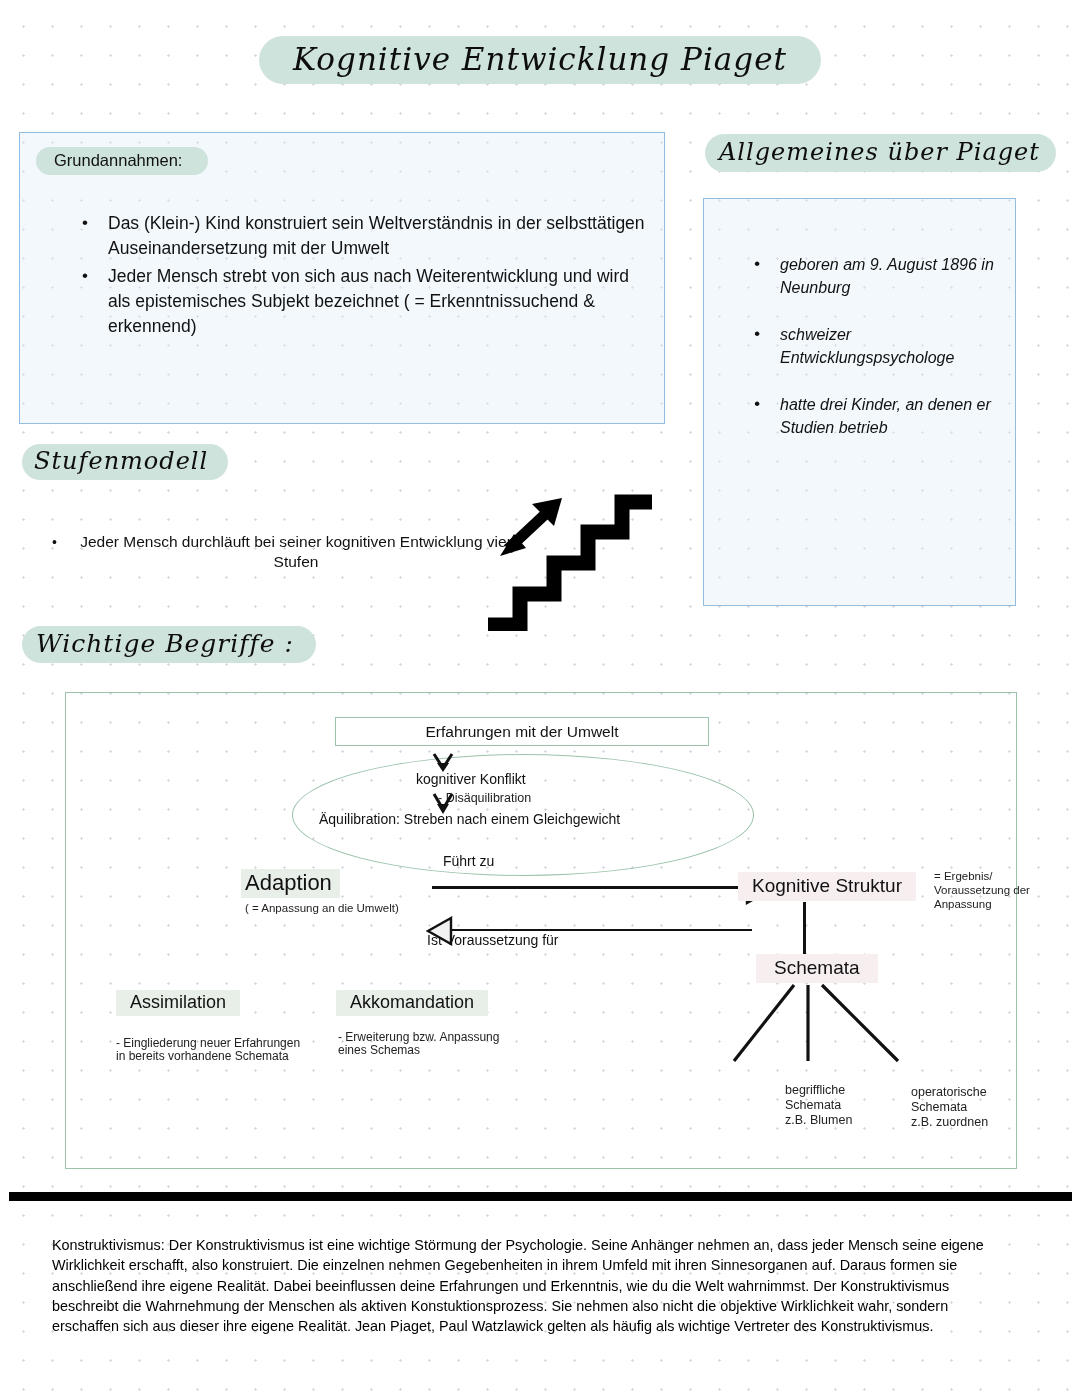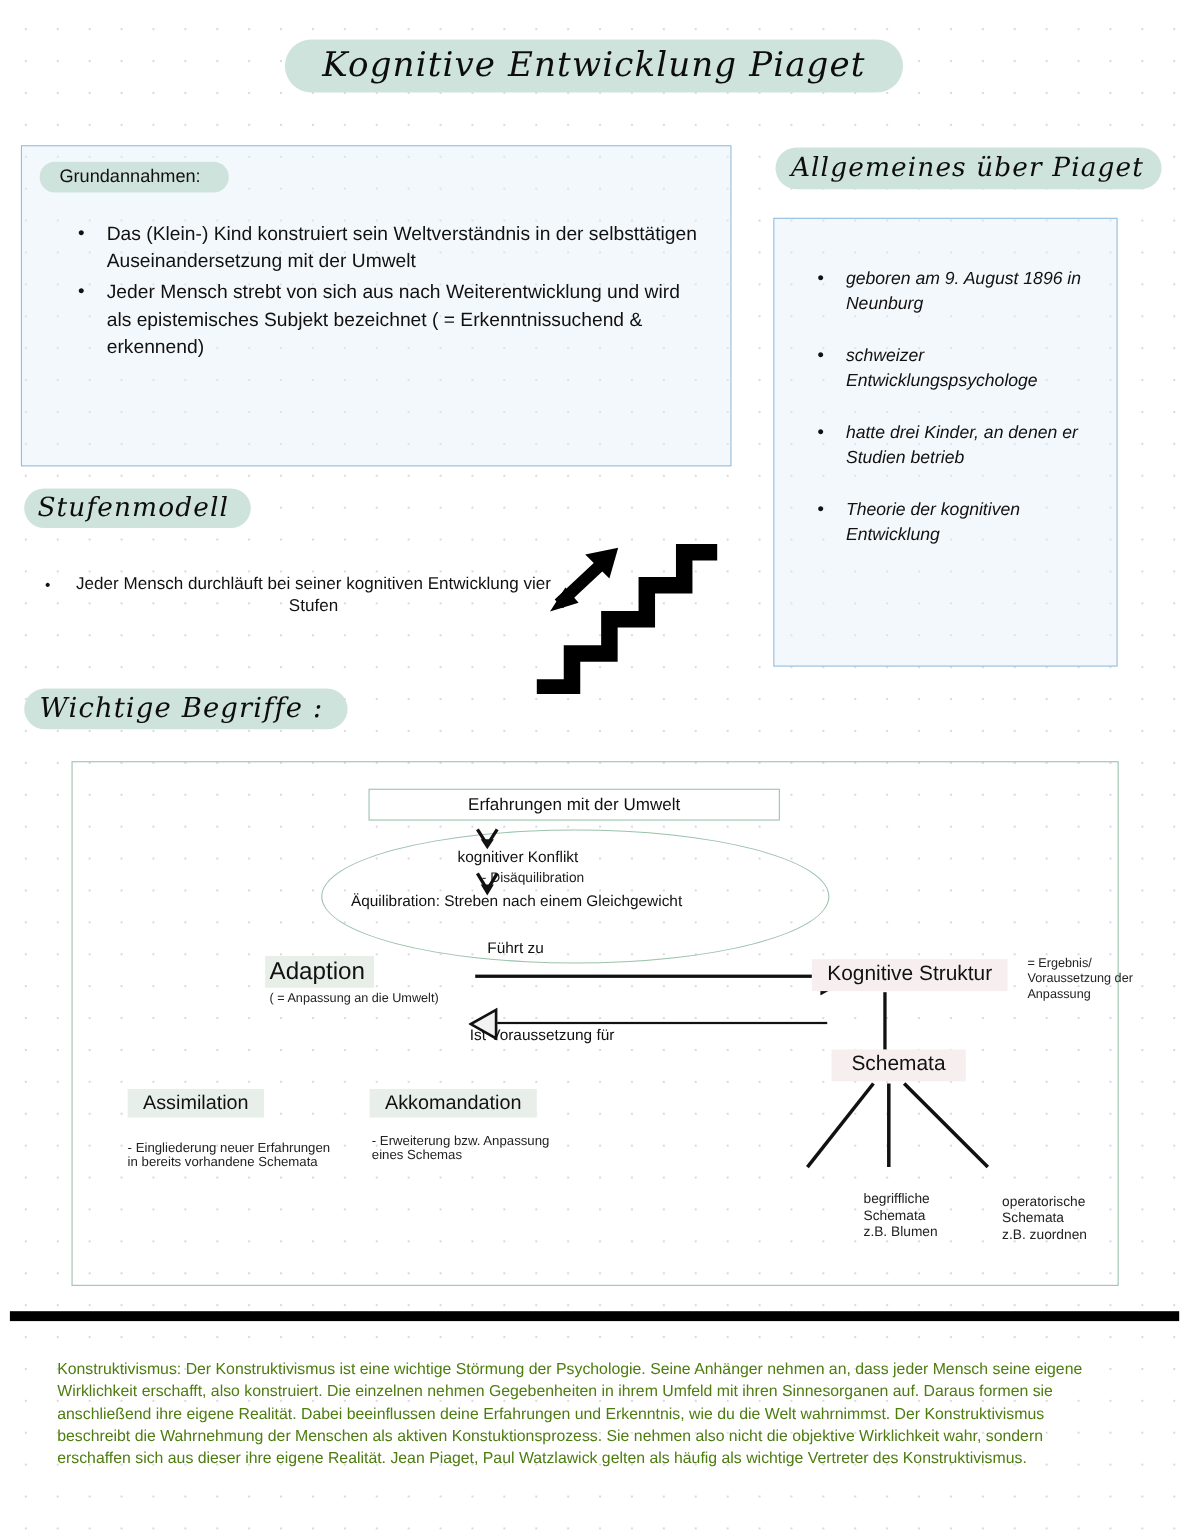--- a/index.html
+++ b/index.html
@@ -38,21 +38,21 @@
     border:1.4px solid #93bde0;
     background:rgba(228,240,248,.45);
   }
   #grundannahmen-box{left:19px;top:132px;width:644px;height:290px;}
   #piaget-box{left:703px;top:198px;width:311px;height:406px;}
   .pill-head{
     background:#cfe3dd;border-radius:999px;display:inline-block;
     padding:4px 26px 5px 18px;font-size:16.5px;color:#111;
   }
   #grundannahmen-head{left:16px;top:14px;}
-  ul.bul{list-style:none;margin:5px;padding:0;}
+  ul.bul{list-style:none;margin:16px;padding:0;}
   ul.bul>li{
     position:relative;padding-left:41px;margin-bottom:3px;
     font-size:17.5px;line-height:25px;color:#111;
   }
   ul.bul>li:before{
     content:"•";position:absolute;left:15px;top:-1px;font-size:17px;
   }
   #grundannahmen-list{position:absolute;left:31px;top:62px;width:586px;}
   #piaget-list{position:absolute;left:22px;top:38px;width:276px;}
   #piaget-list>li{font-size:16px;line-height:23px;margin-bottom:24px;padding-left:38px;font-style:italic;}
@@ -133,21 +133,21 @@
   #legs{position:absolute;left:620px;top:290px;}
   .leaf{position:absolute;font-size:12.5px;line-height:15px;color:#222;}
   #leaf1{left:532px;top:382px;width:135px;}
   #leaf1 .ex{margin-top:17px;}
   #leaf2{left:719px;top:390px;width:110px;}
   #leaf3{left:845px;top:382px;width:120px;margin-top:10px;}
   
   #black-bar{left:9px;top:1192px;width:1063px;height:9px;background:#000;}
   #konstruktivismus{
     left:52px;top:1235px;width:940px;
-    font-size:14.4px;line-height:20.3px;color:#4d7c0f;text-align:left;
+    font-size:14.4px;line-height:20.3px;color:#000000;text-align:left;
   }
 </style>
 </head>
 <body>
 
 <div class="abs" id="title-wrap">
   <span class="hl">
     <span class="script" id="doc-title">Kognitive Entwicklung   Piaget</span>
   </span>
 </div>
@@ -163,21 +163,20 @@
 <div class="abs" id="piaget-title">
   <span class="hl">
     <span class="script">Allgemeines über Piaget</span>
   </span>
 </div>
 <div class="abs bluebox" id="piaget-box">
   <ul class="bul" id="piaget-list">
     <li>geboren am 9. August 1896 in Neunburg</li>
     <li>schweizer Entwicklungspsychologe</li>
     <li>hatte drei Kinder, an denen er Studien betrieb</li>
-    <li>Theorie der kognitiven Entwicklung</li>
   </ul>
 </div>
 
 <div class="abs" id="stufenmodell-title">
   <span class="hl">
     <span class="script">Stufenmodell</span>
   </span>
 </div>
 <ul class="abs bul" id="stufen-list">
   <li>Jeder Mensch durchläuft bei seiner kognitiven Entwicklung vier Stufen</li>

